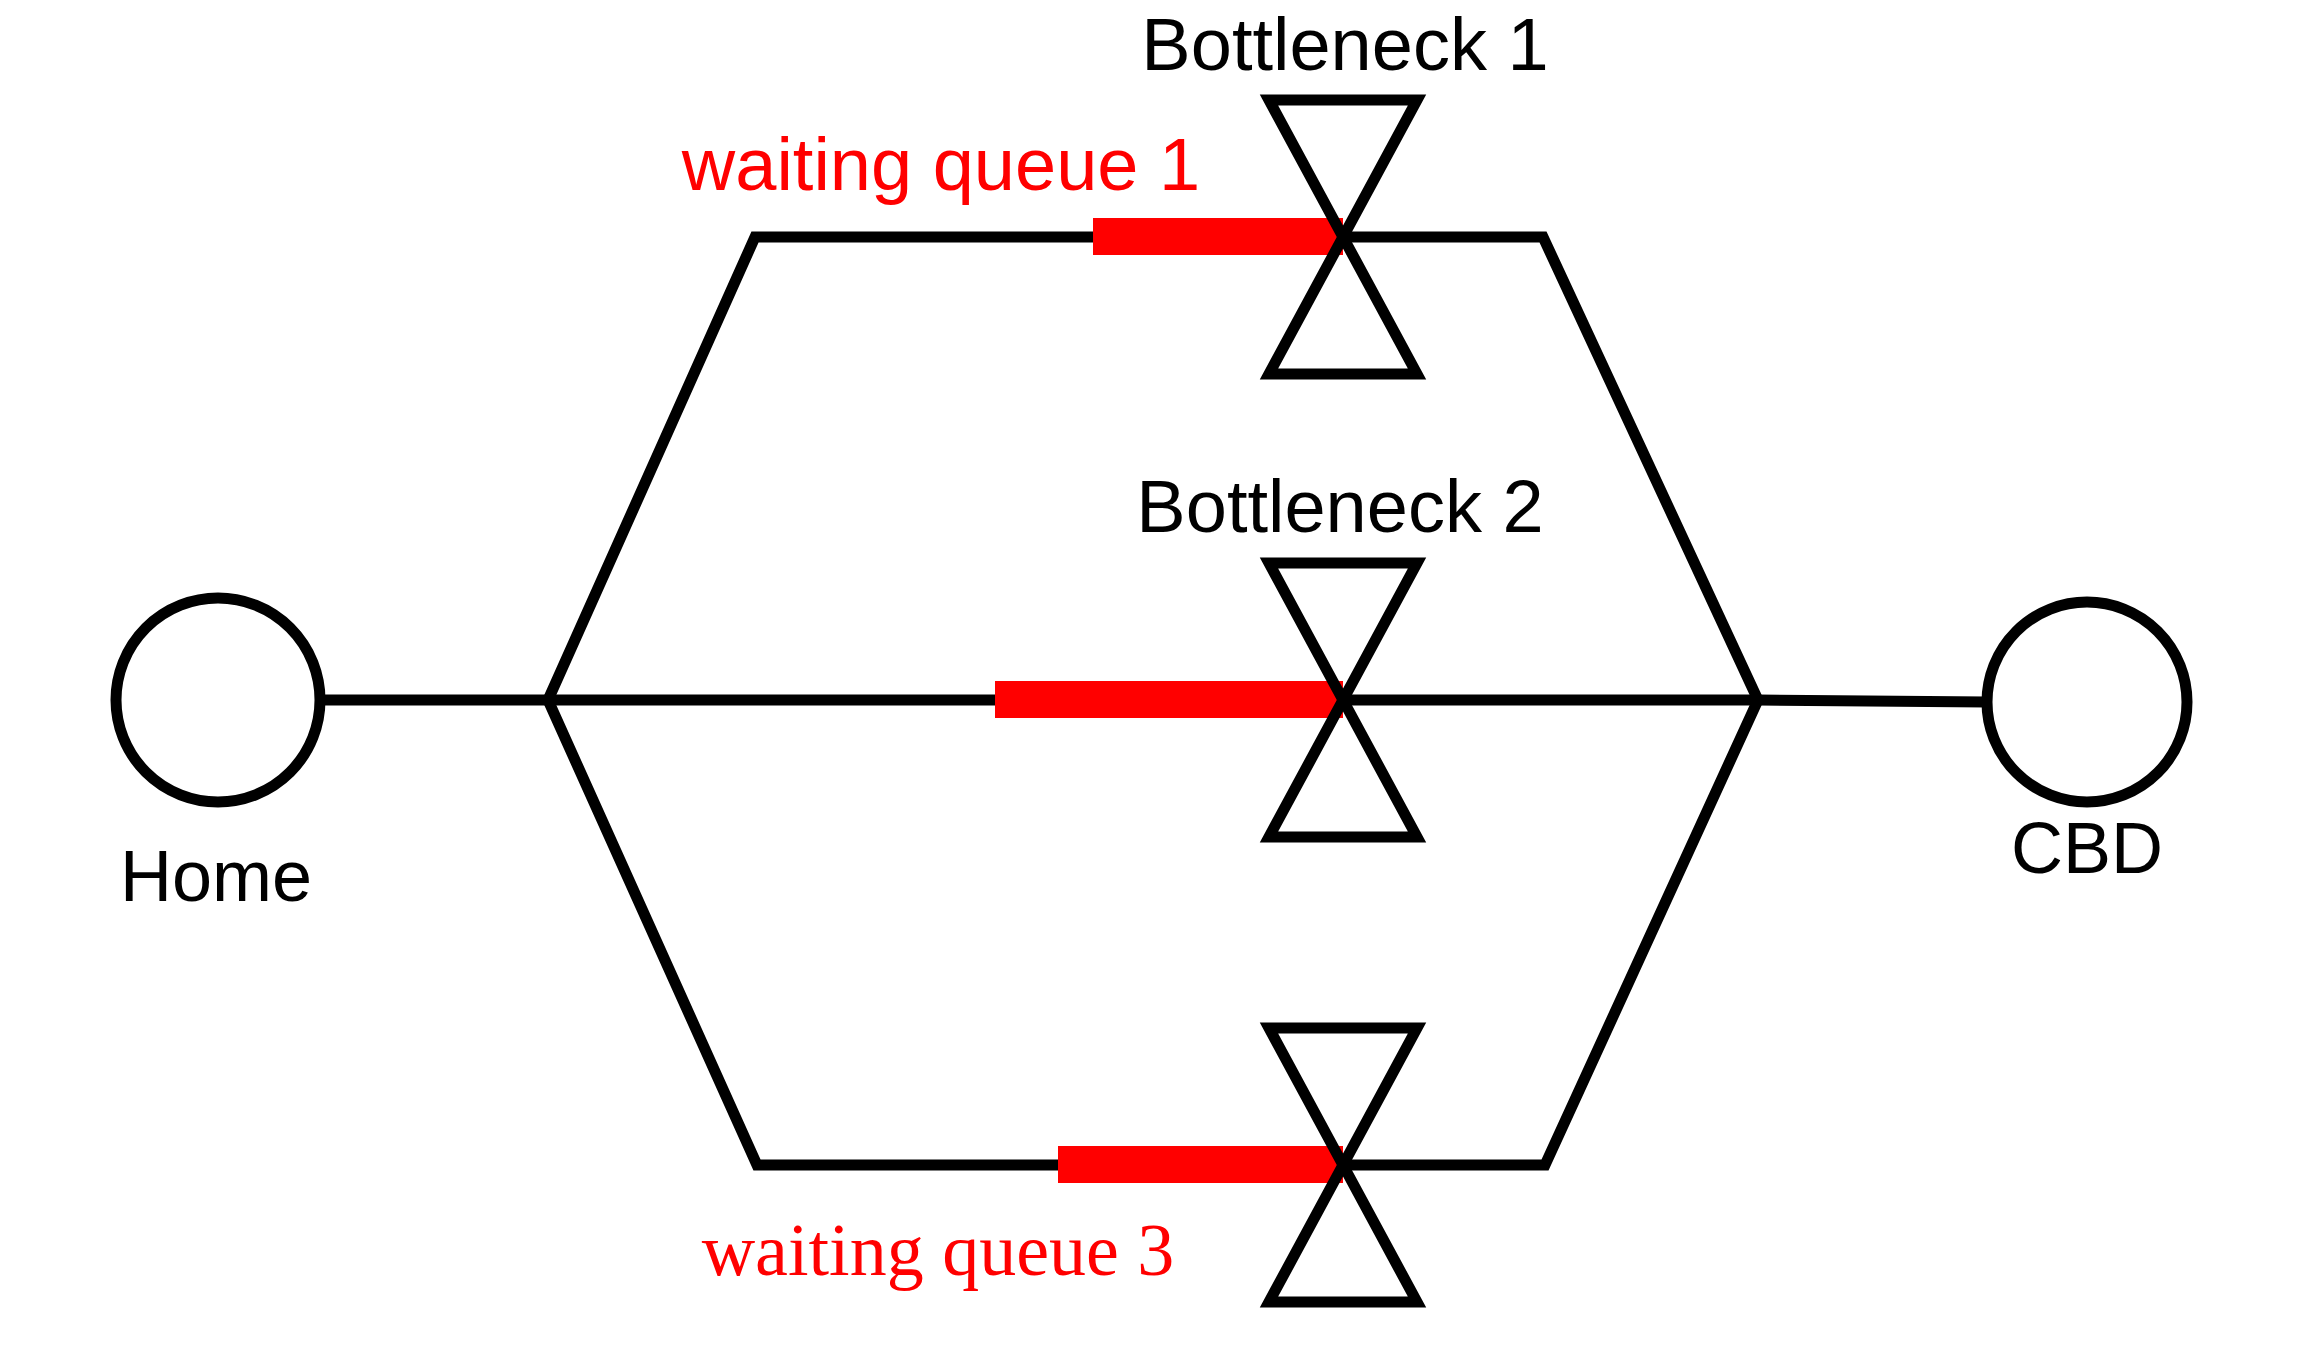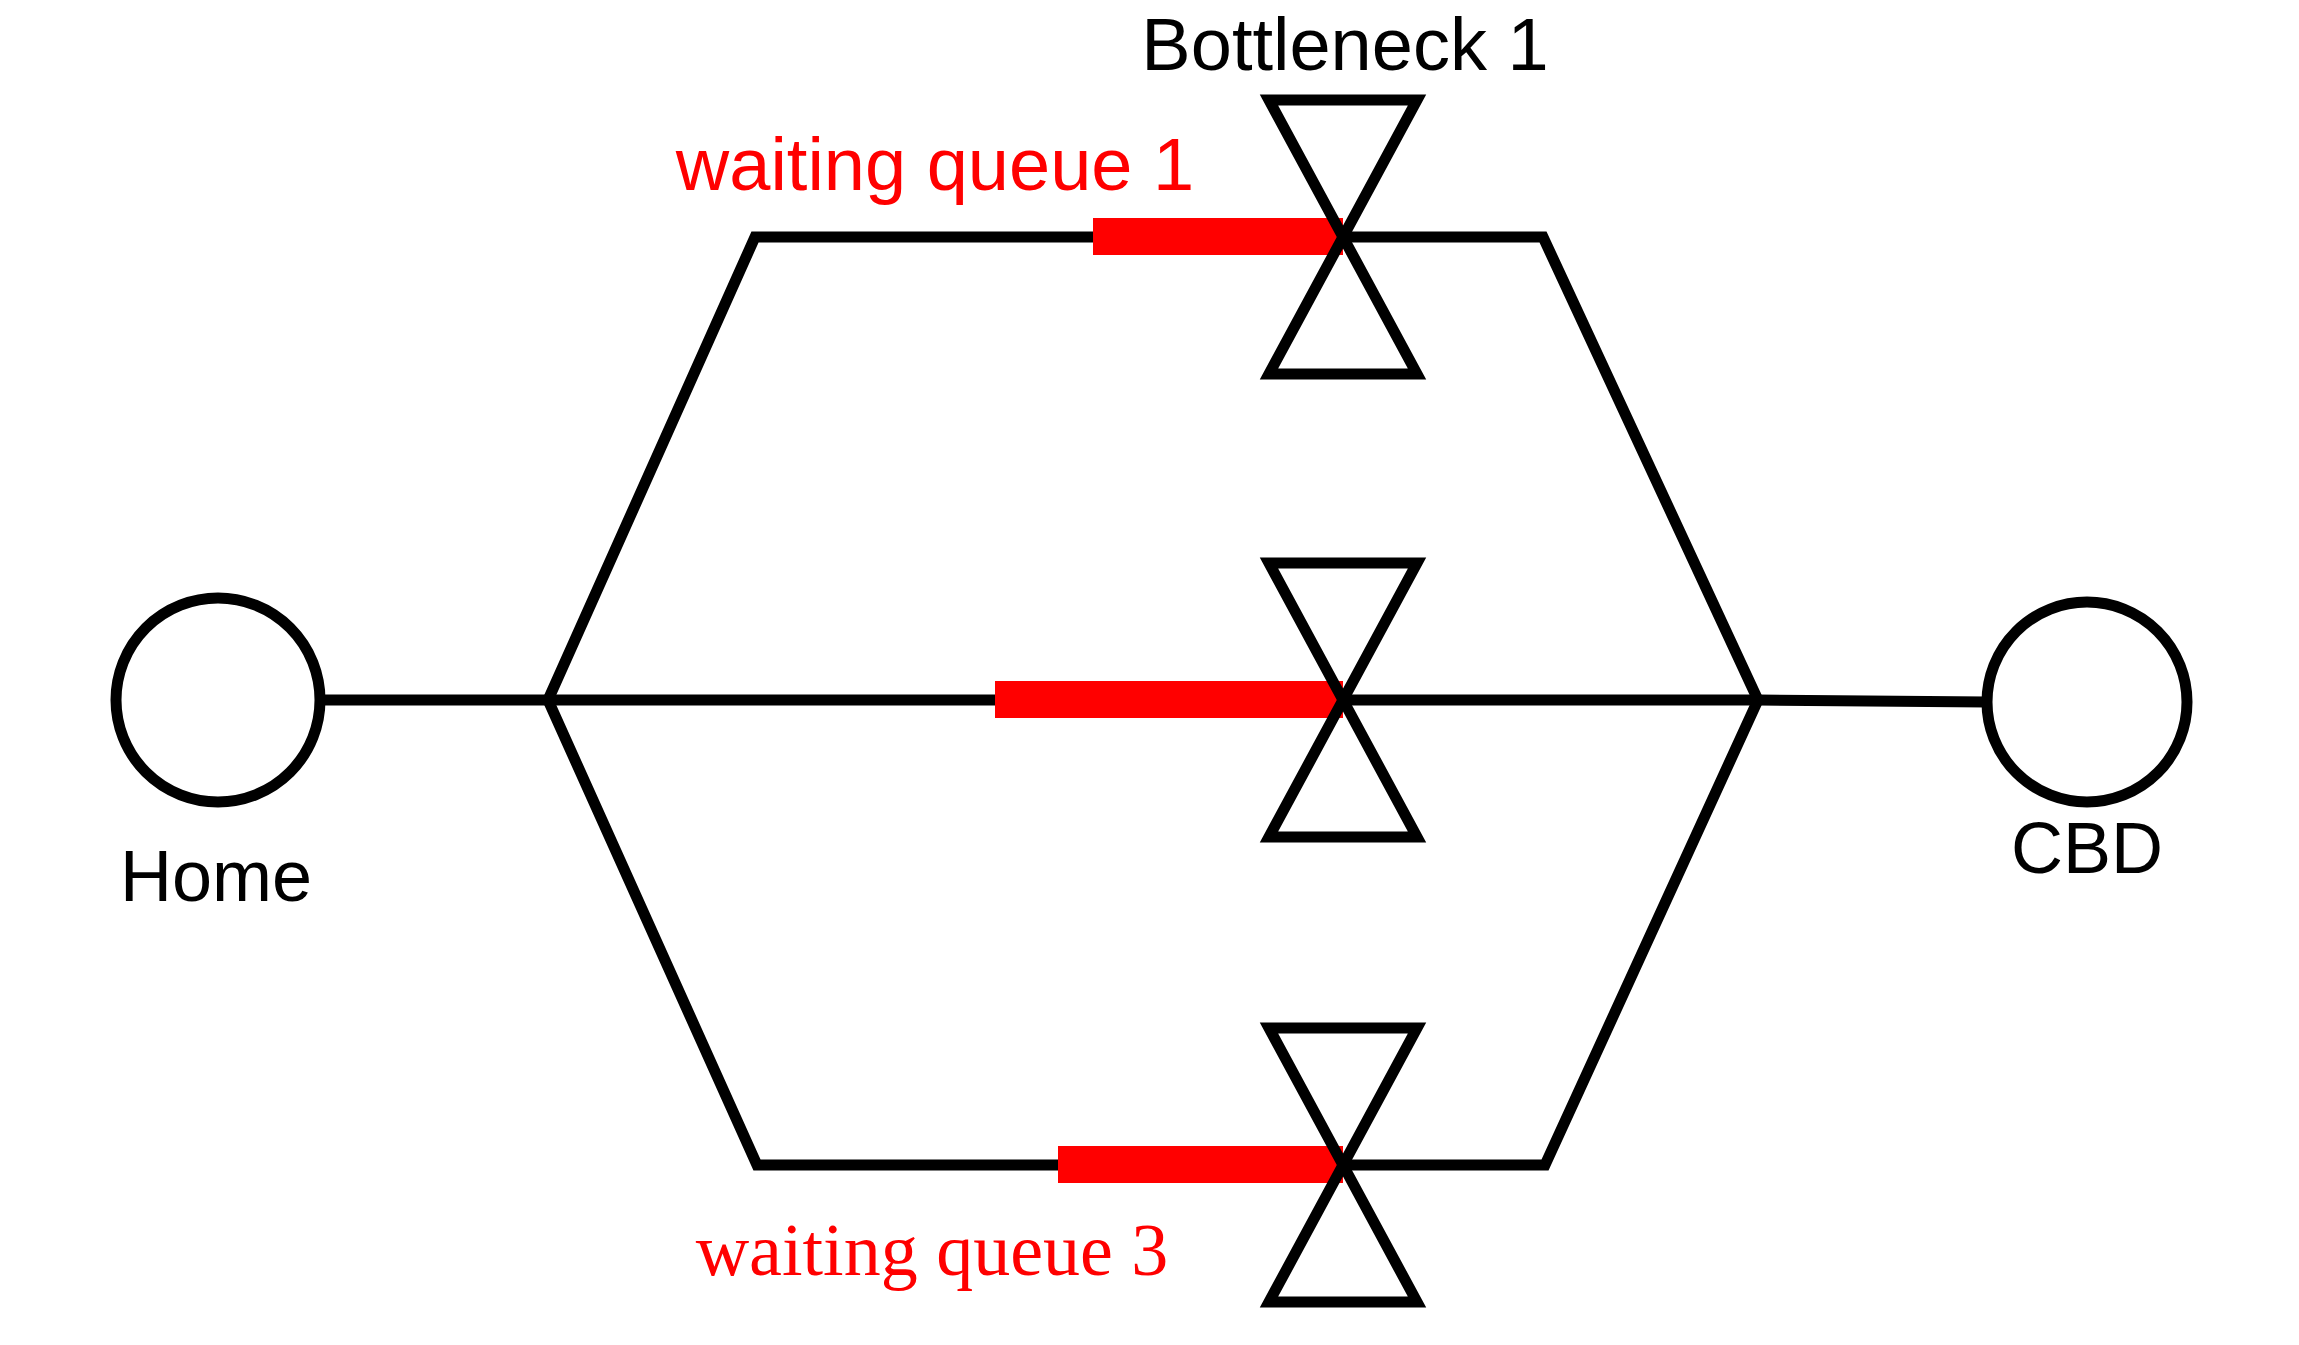--- a/index.html
+++ b/index.html
@@ -47,20 +47,21 @@
     position: absolute;
     white-space: nowrap;
     line-height: 1;
     text-align: center;
   }
   .lbl-black {
     color: #000000;
   }
   .lbl-red {
     color: #ff0000;
+    margin-left: 6px;
   }
   .lbl-node {
     font-size: 72px;
     letter-spacing: 0px;
   }
   .lbl-bottleneck {
     font-size: 74px;
     letter-spacing: 0px;
   }
   .lbl-queue {
@@ -113,18 +114,19 @@
   </svg>
 
   <div class="lbl lbl-black lbl-node center-x" style="left:216px; top:840px;">Home</div>
 
   <div class="lbl lbl-black lbl-node center-x" style="left:2087px; top:812px;">CBD</div>
 
   <div class="lbl lbl-black lbl-bottleneck center-x" style="left:1345px; top:8px;">Bottleneck 1</div>
 
   <div class="lbl lbl-red lbl-queue center-x" style="left:935px; top:128px;">waiting queue 1</div>
 
+  <div class="lbl lbl-black lbl-bottleneck center-x" style="left:1340px; top:470px;">Bottleneck 2</div>
 
 
 
   <div class="lbl lbl-red lbl-queue center-x" style="left:932px; top:1213px;font-family:Liberation Serif, serif;">waiting queue 3</div>
 
 </div>
 
 </body></html>

